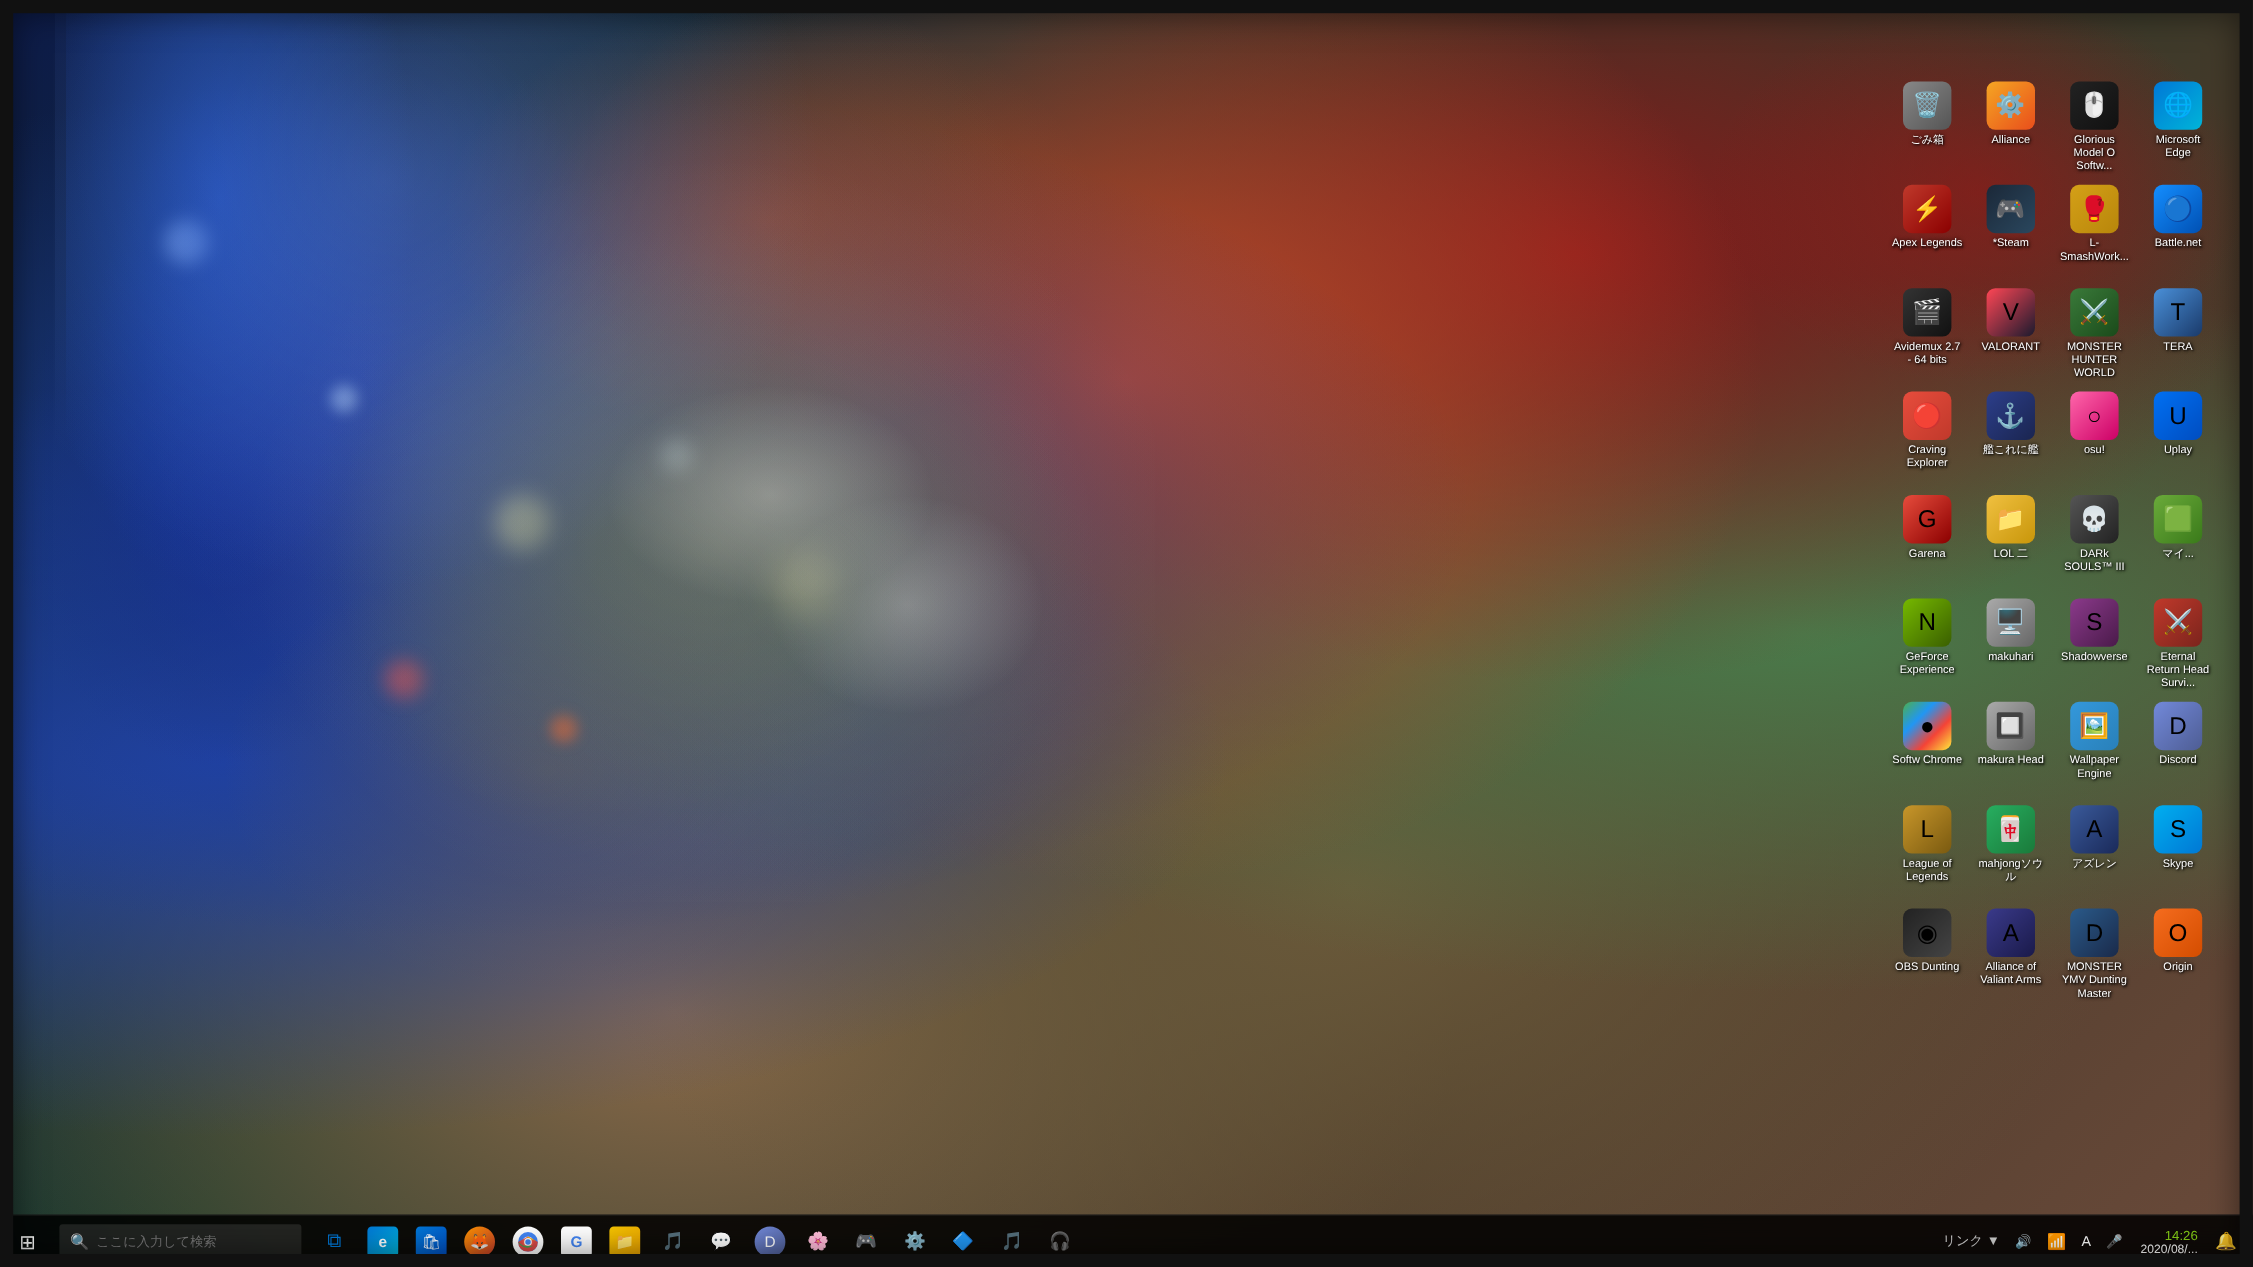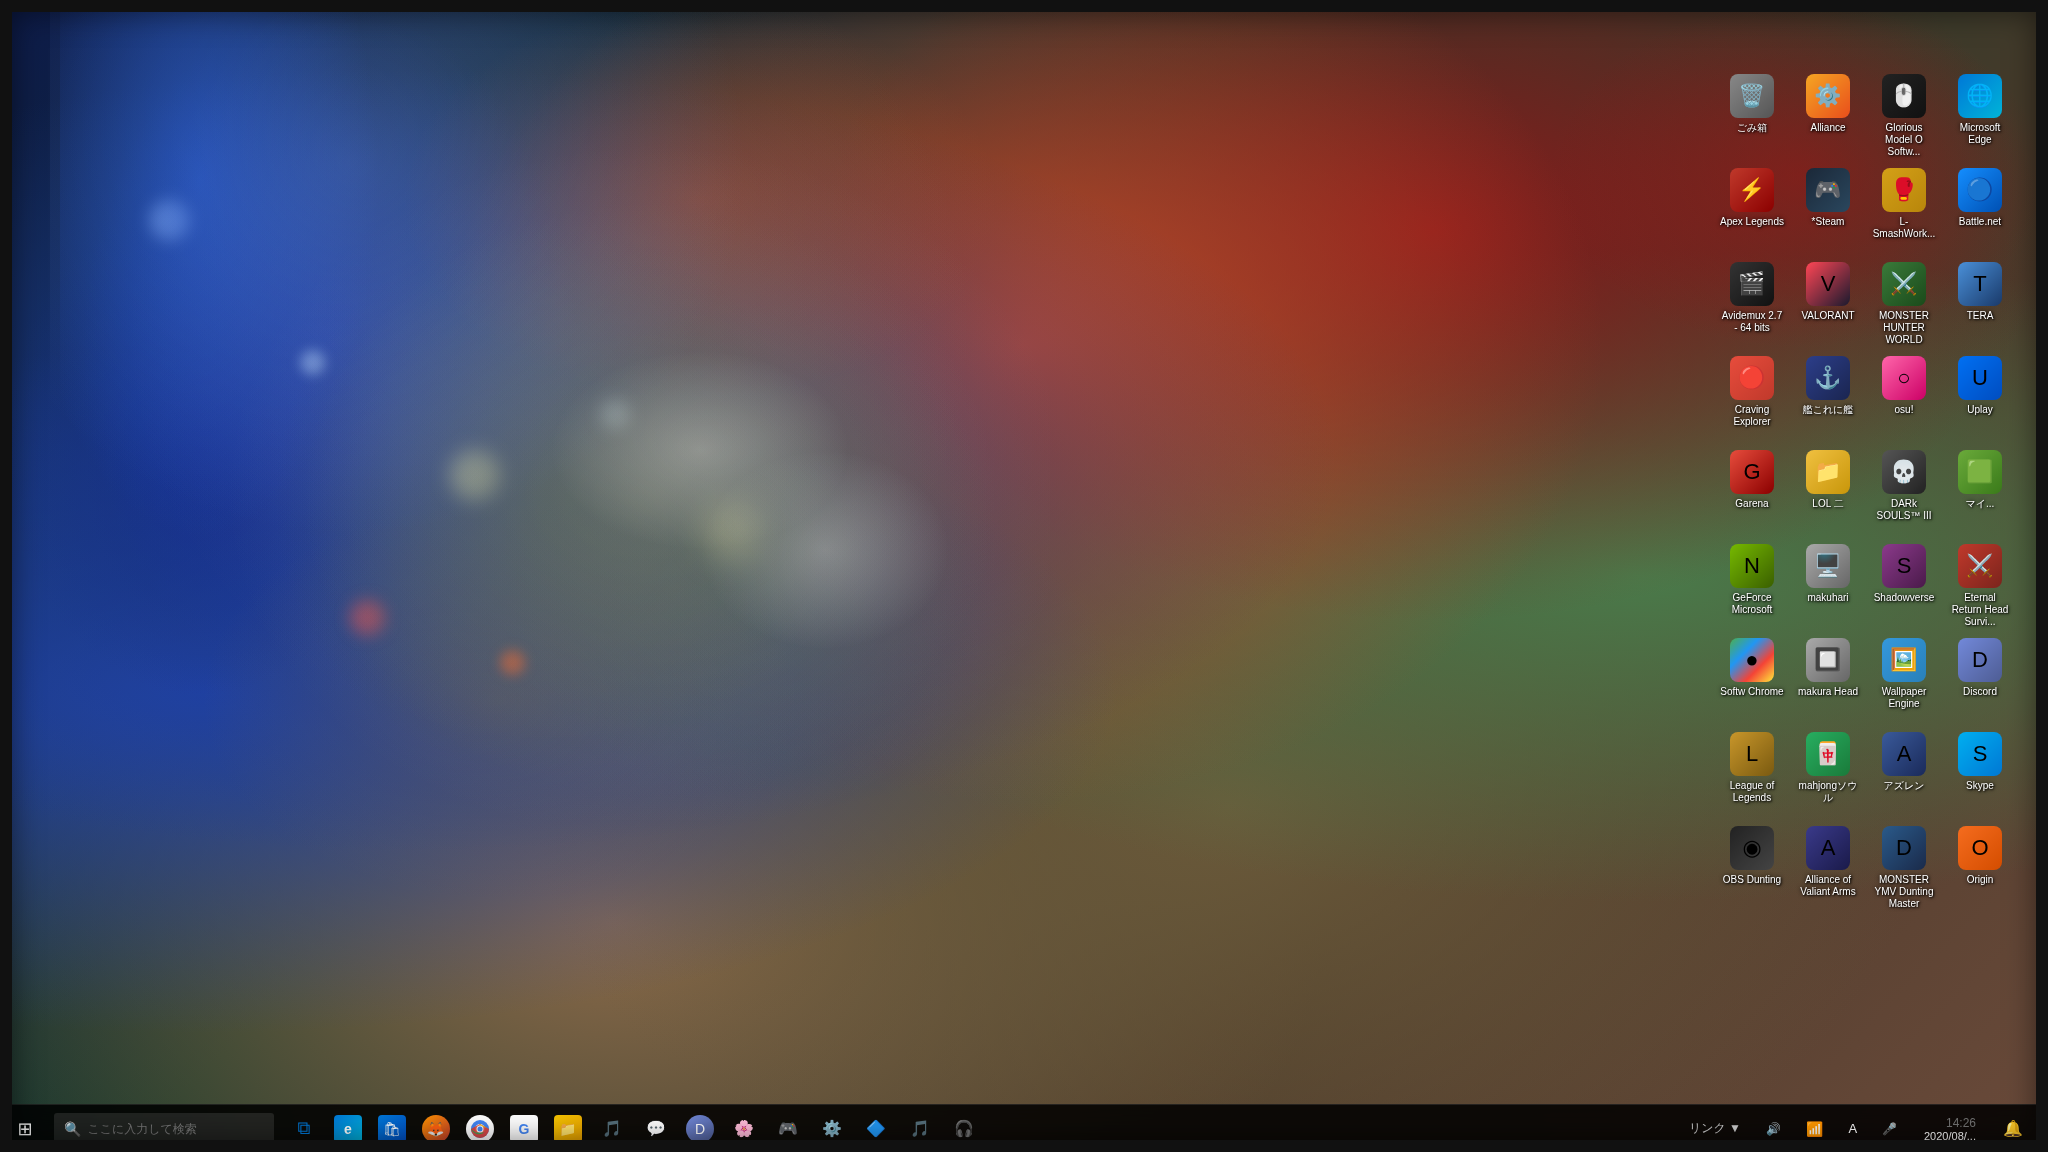--- a/index.html
+++ b/index.html
@@ -199,43 +199,43 @@
       justify-content: center;
       font-size: 16px;
     }
     .tb-edge { background: linear-gradient(135deg, #0078d7, #00b4d8); }
 
     #taskbar-right {
       margin-left: auto;
       display: flex;
       align-items: center;
       height: 48px;
-      padding-right: 19px;
-      gap: 13px;
+      padding-right: 8px;
+      gap: 2px;
     }
     .tb-sys-icon {
       padding: 0 6px;
       height: 48px;
       display: flex;
       align-items: center;
       color: #ccc;
       font-size: 12px;
       cursor: pointer;
     }
 
     #clock-area {
       display: flex;
       flex-direction: column;
       align-items: flex-end;
       padding: 0 8px;
       cursor: pointer;
       height: 48px;
       justify-content: center;
     }
-    #time-display { color: #737373; font-size: 12px; font-weight: normal; }
+    #time-display { color: #84cc16; font-size: 12px; font-weight: normal; }
     #date-display { color: #fff; font-size: 11px; }
 
     #notification-btn {
       width: 32px;
       height: 48px;
       display: flex;
       align-items: center;
       justify-content: center;
       color: #ccc;
       font-size: 16px;
@@ -374,21 +374,21 @@
     <div class="desktop-icon">
       <div class="icon-img ic-darksouls">💀</div>
       <div class="icon-label">DARk SOULS™ III</div>
     </div>
     <div class="desktop-icon">
       <div class="icon-img ic-minecraft">🟩</div>
       <div class="icon-label">マイ...</div>
     </div>
     <div class="desktop-icon">
       <div class="icon-img ic-nvidia">N</div>
-      <div class="icon-label">GeForce Microsoft</div>
+      <div class="icon-label">GeForce Experience</div>
     </div>
     <div class="desktop-icon">
       <div class="icon-img ic-makuhari">🖥️</div>
       <div class="icon-label">makuhari</div>
     </div>
     <div class="desktop-icon">
       <div class="icon-img ic-shadowverse">S</div>
       <div class="icon-label">Shadowverse</div>
     </div>
     <div class="desktop-icon">

